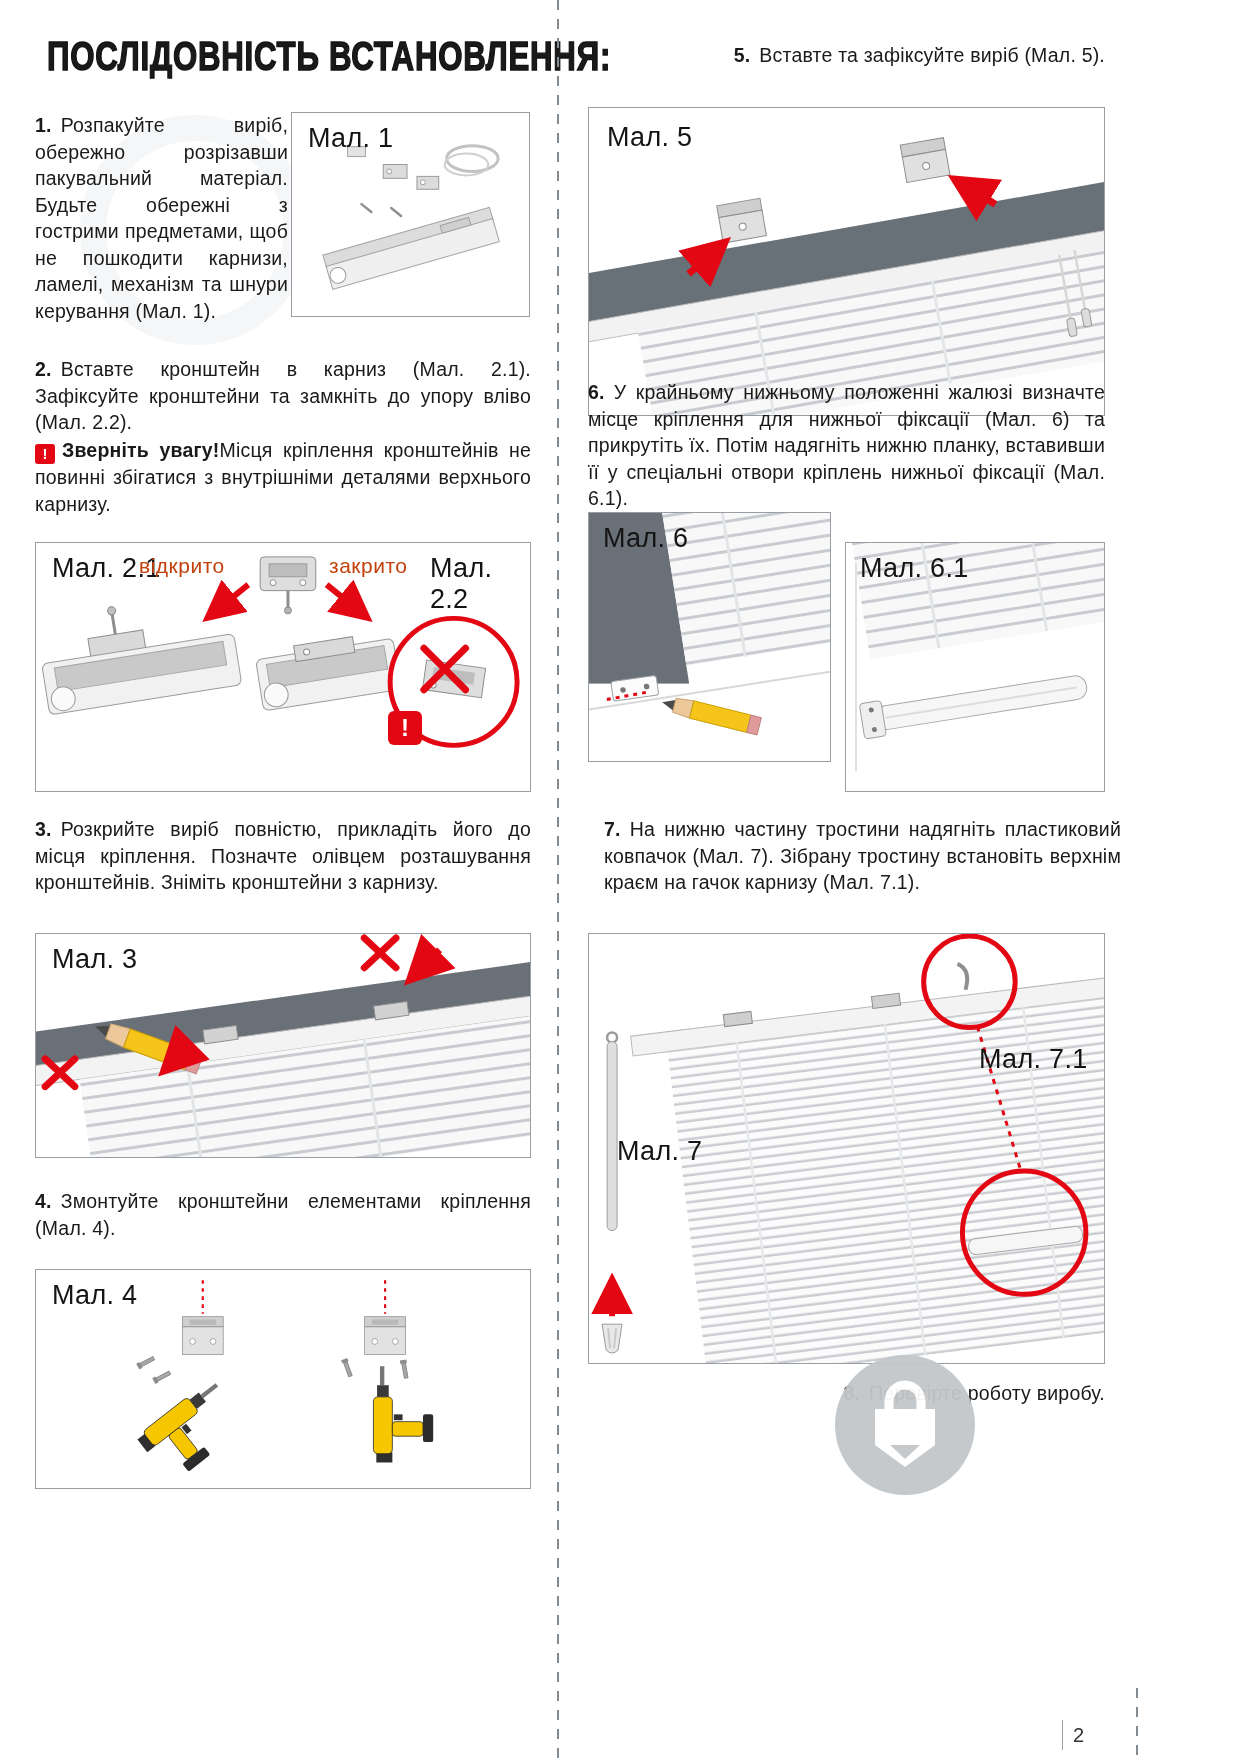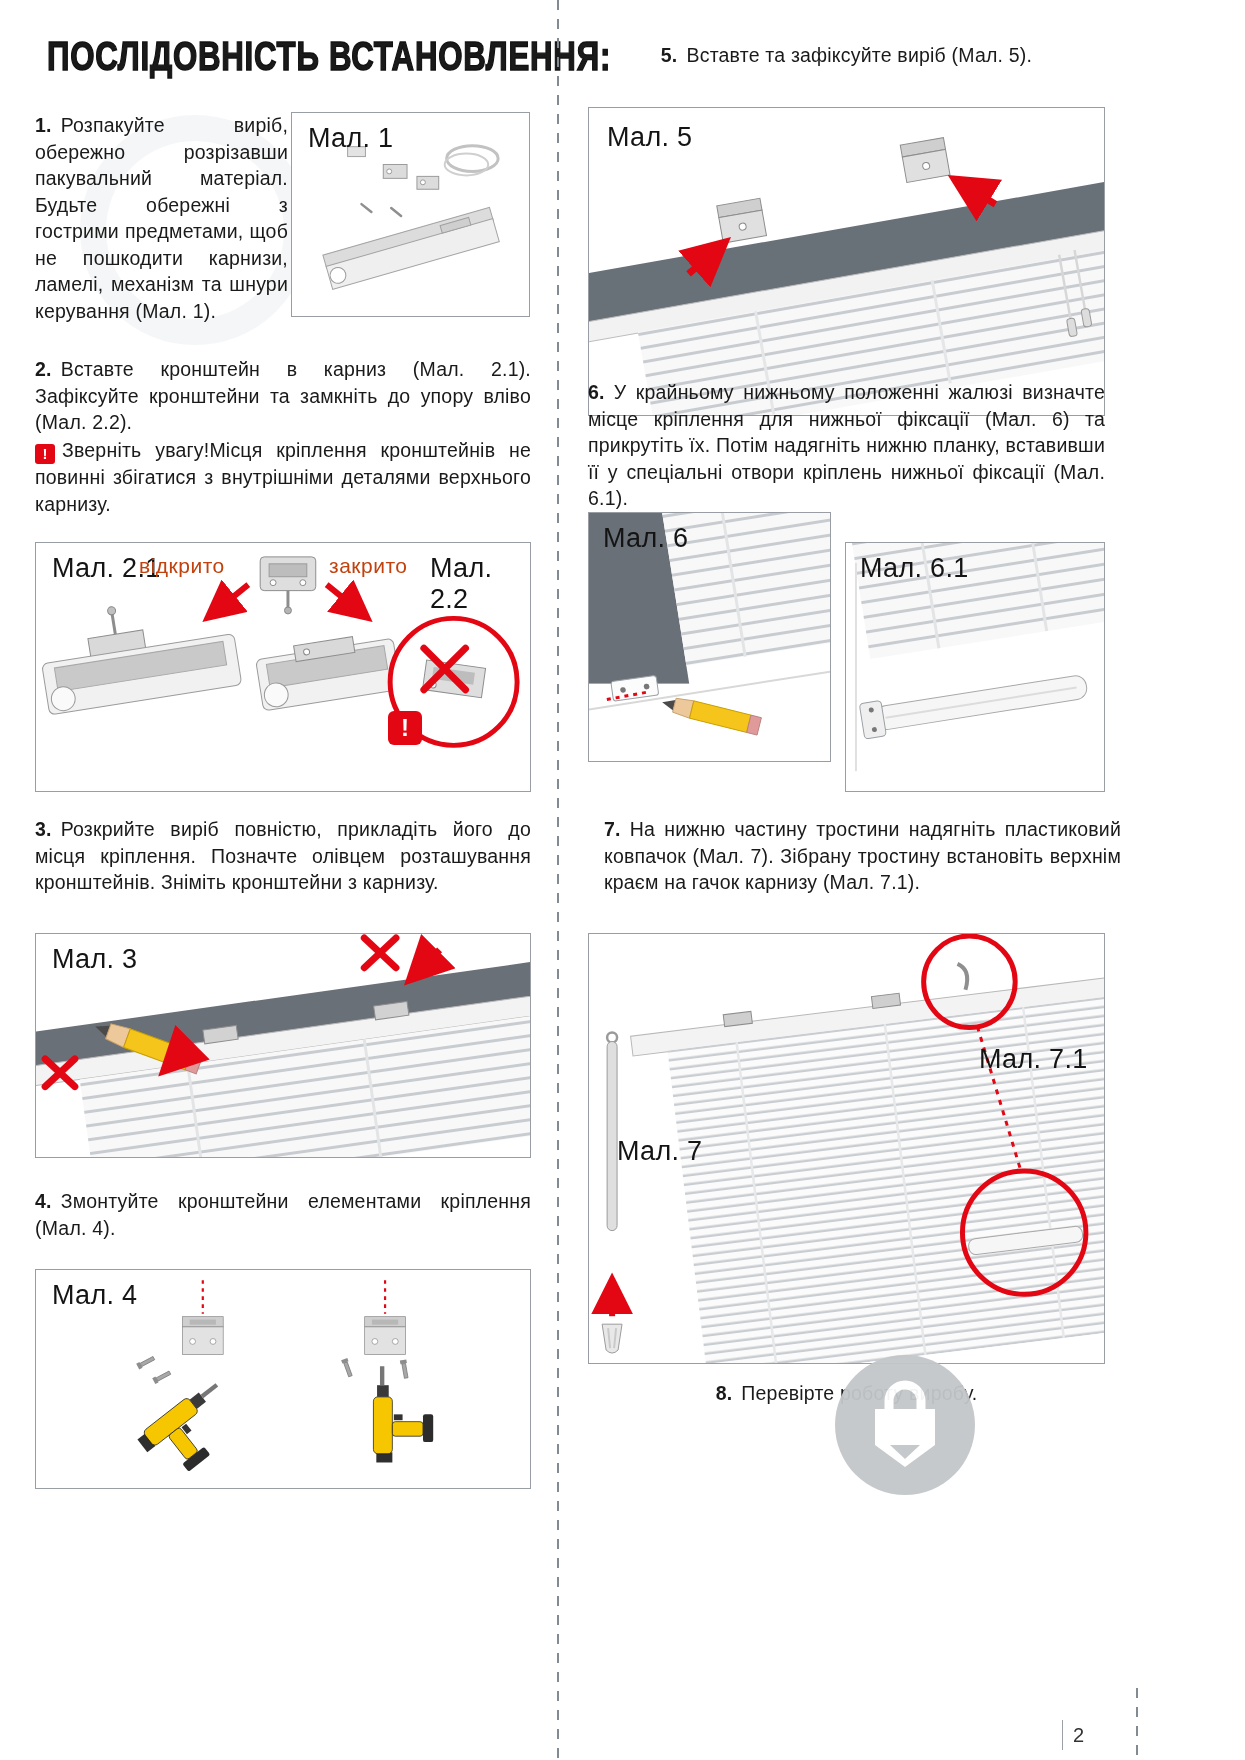--- a/index.html
+++ b/index.html
@@ -3,24 +3,24 @@
 <meta charset="utf-8">
 <style>
   *{margin:0;padding:0;box-sizing:border-box}
   html,body{background:#fff}
   .page{position:relative;width:1245px;height:1760px;background:#fff;overflow:hidden;
         font-family:"Liberation Sans",sans-serif;color:#1a1a1a}
   .title{position:absolute;left:47px;top:34px;font-size:40px;font-weight:700;white-space:nowrap;
          transform:scaleX(.78);transform-origin:0 50%;-webkit-text-stroke:1.4px #111;letter-spacing:1px}
   .step{position:absolute;font-size:19.5px;line-height:26.5px;text-align:justify;letter-spacing:.2px;z-index:2}
   .num{font-weight:700;padding-right:9px}
-  .oneline{text-align:center}
+  .oneline{text-align:right}
   .warn-icon{display:inline-block;width:20px;height:20px;background:#e30613;color:#fff;font-weight:700;
              text-align:center;line-height:20px;border-radius:3px;font-size:15px;vertical-align:-2px;margin-right:7px}
-  .warn-title{font-weight:400;}
+  .warn-title{font-weight:700;}
   .fig{position:absolute;border:1px solid #989ea4;background:#fff;overflow:hidden;z-index:1}
   .fig svg.art{position:absolute;left:0;top:0;width:100%;height:100%}
   .figlabel{position:absolute;font-size:27px;color:#141414;letter-spacing:.3px;z-index:3}
   .redlabel{position:absolute;font-size:21px;font-weight:400;color:#c2410c;letter-spacing:.5px;z-index:3}
   .warnbox{position:absolute;width:34px;height:34px;background:#e30613;border-radius:6px;color:#fff;
            font-weight:700;font-size:24px;text-align:center;line-height:33px;z-index:3}
   .vdash{position:absolute;width:2px;background:repeating-linear-gradient(to bottom,#828a92 0 10px,transparent 10px 19px);z-index:4}
   .pagenum{position:absolute;left:1062px;top:1720px;display:flex;align-items:center;gap:10px;z-index:4}
   .pagenum .bar{width:1px;height:30px;background:#9aa0a5}
   .pagenum .n{font-size:20px;color:#333}

